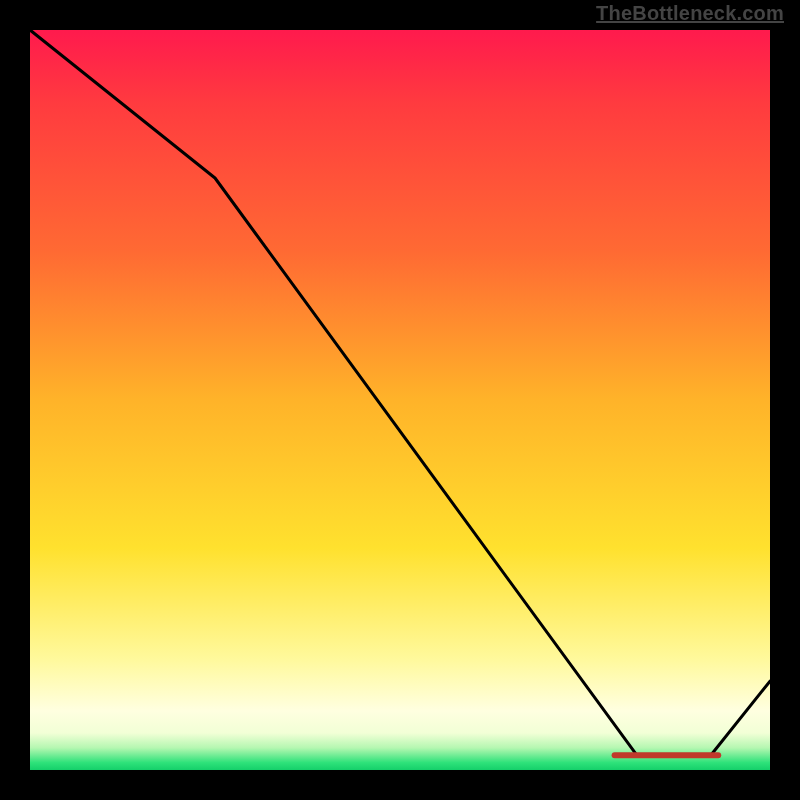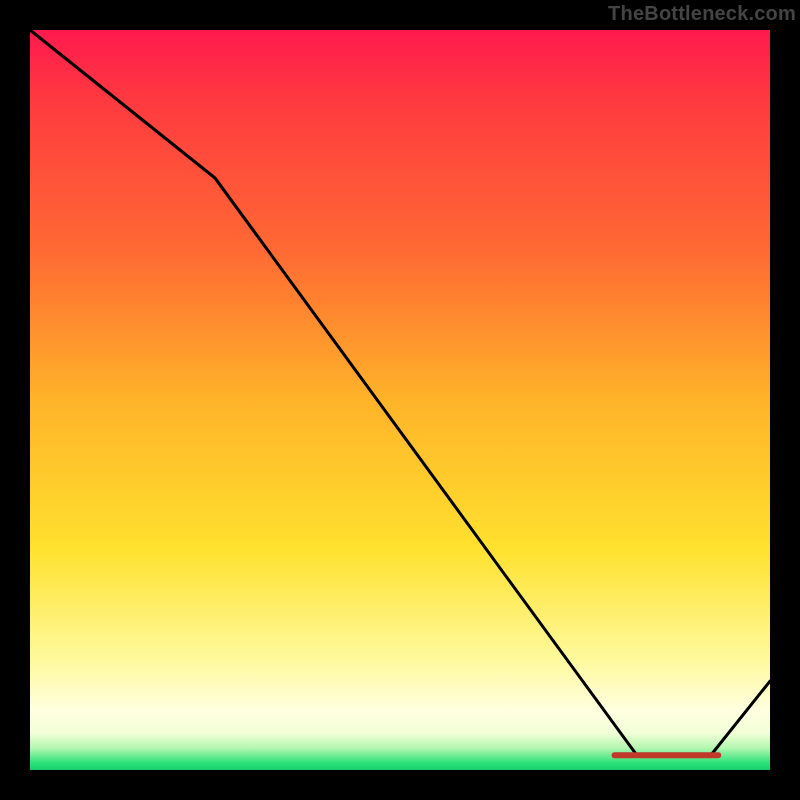--- a/index.html
+++ b/index.html
@@ -13,26 +13,27 @@
   }
   .frame {
     position: relative;
     width: 800px;
     height: 800px;
     background: #000;
   }
   .attribution {
     position: absolute;
     top: 2px;
-    right: 4px;
+    right: 16px;
     color: #444;
     font-size: 20px;
     font-weight: 600;
     letter-spacing: 0.2px;
     user-select: none;
+    text-decoration: underline;
   }
   
   .plot {
     position: absolute;
     left: 30px;
     top: 30px;
     width: 740px;
     height: 740px;
     
     background: linear-gradient(

